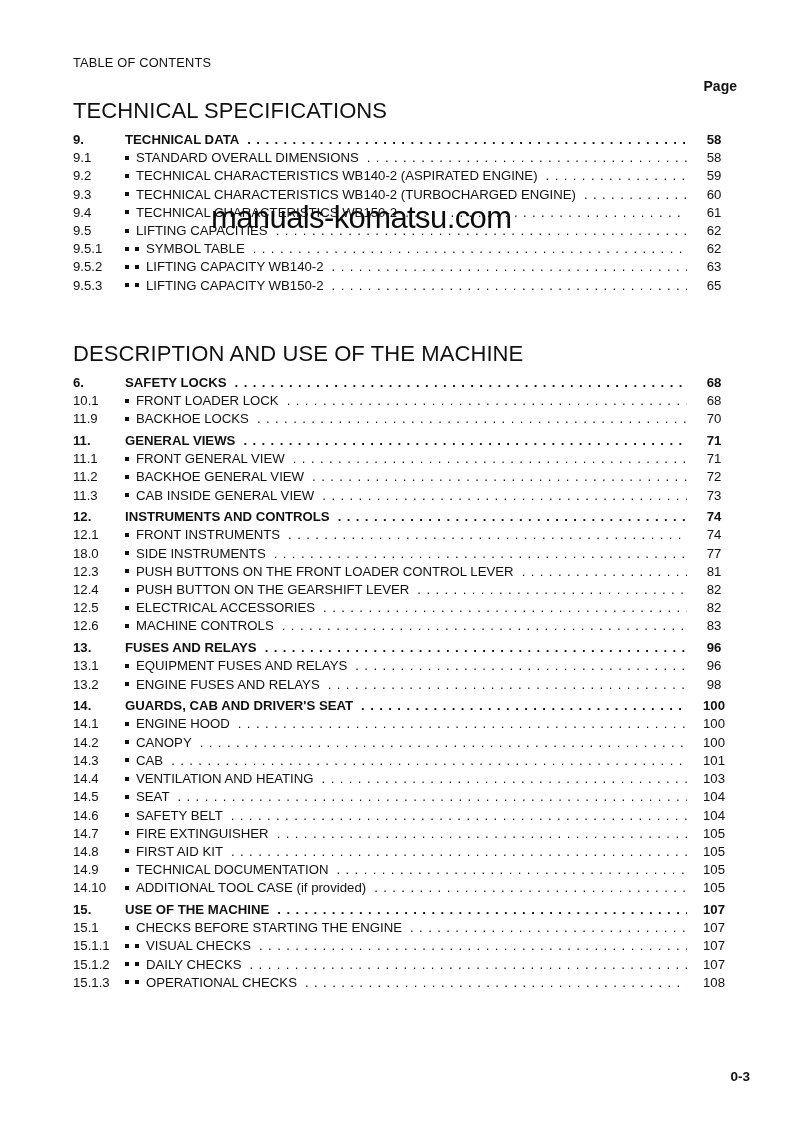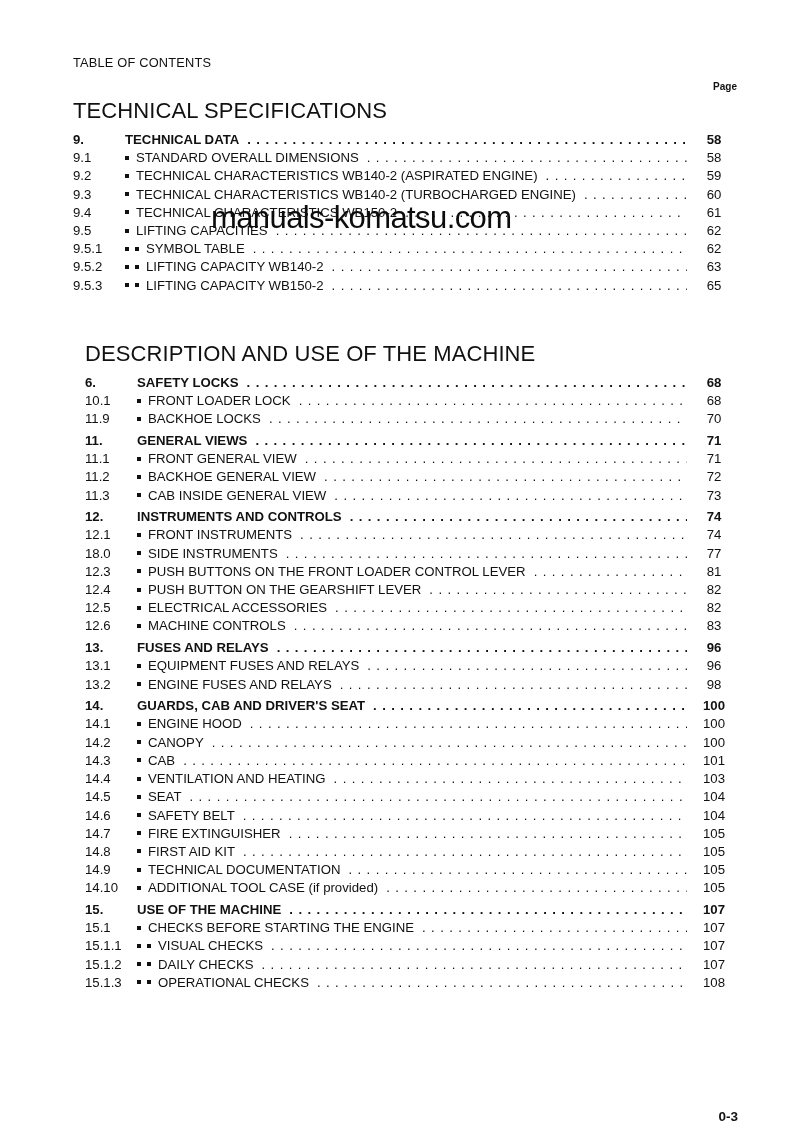--- a/index.html
+++ b/index.html
@@ -21,27 +21,27 @@
     right: 56px;
     top: 55px;
   }
   .toc-header {
     font-size: 12.8px;
     line-height: 15px;
     letter-spacing: 0.2px;
   }
   .page-label {
     text-align: right;
-    font-size: 10px;
+    font-size: 14px;
     font-weight: 700;
     line-height: 15px;
     margin-top: 9px;
   }
   .section { margin: 0; }
-  .section + .section { margin-top: 49px; margin-left: 12px; }
+  .section + .section { margin-top: 49px; }
   .section-title {
     font-size: 22px;
     font-weight: 400;
     line-height: 20px;
     margin: 7px 0 10px 0;
     letter-spacing: 0.1px;
   }
   .group { margin-top: 3.5px; }
   .group:first-of-type { margin-top: 0; }
   .toc-row {
@@ -82,25 +82,24 @@
     font-size: 31px;
     font-weight: 400;
     letter-spacing: -0.6px;
     color: #0c0c0c;
     white-space: nowrap;
     z-index: 5;
     text-align: right;
   }
   .footer-pagenum {
     position: absolute;
-    right: 55px;
+    right: 43px;
     top: 1069px;
     font-size: 13.5px;
     font-weight: 700;
-    margin-top: 40px;
   }
 </style>
 </head>
 <body>
 
 <div class="page-inner">
   <div class="toc-header">TABLE OF CONTENTS</div>
   <div class="page-label">Page</div>
 
   <div id="sections-root">

